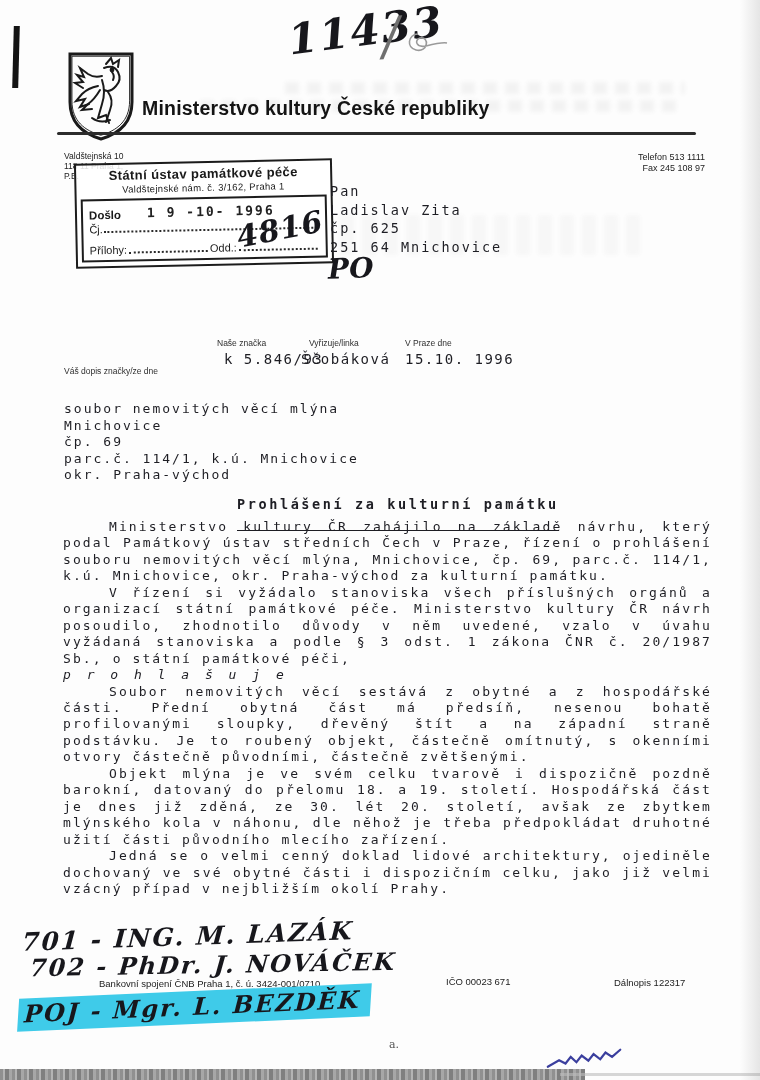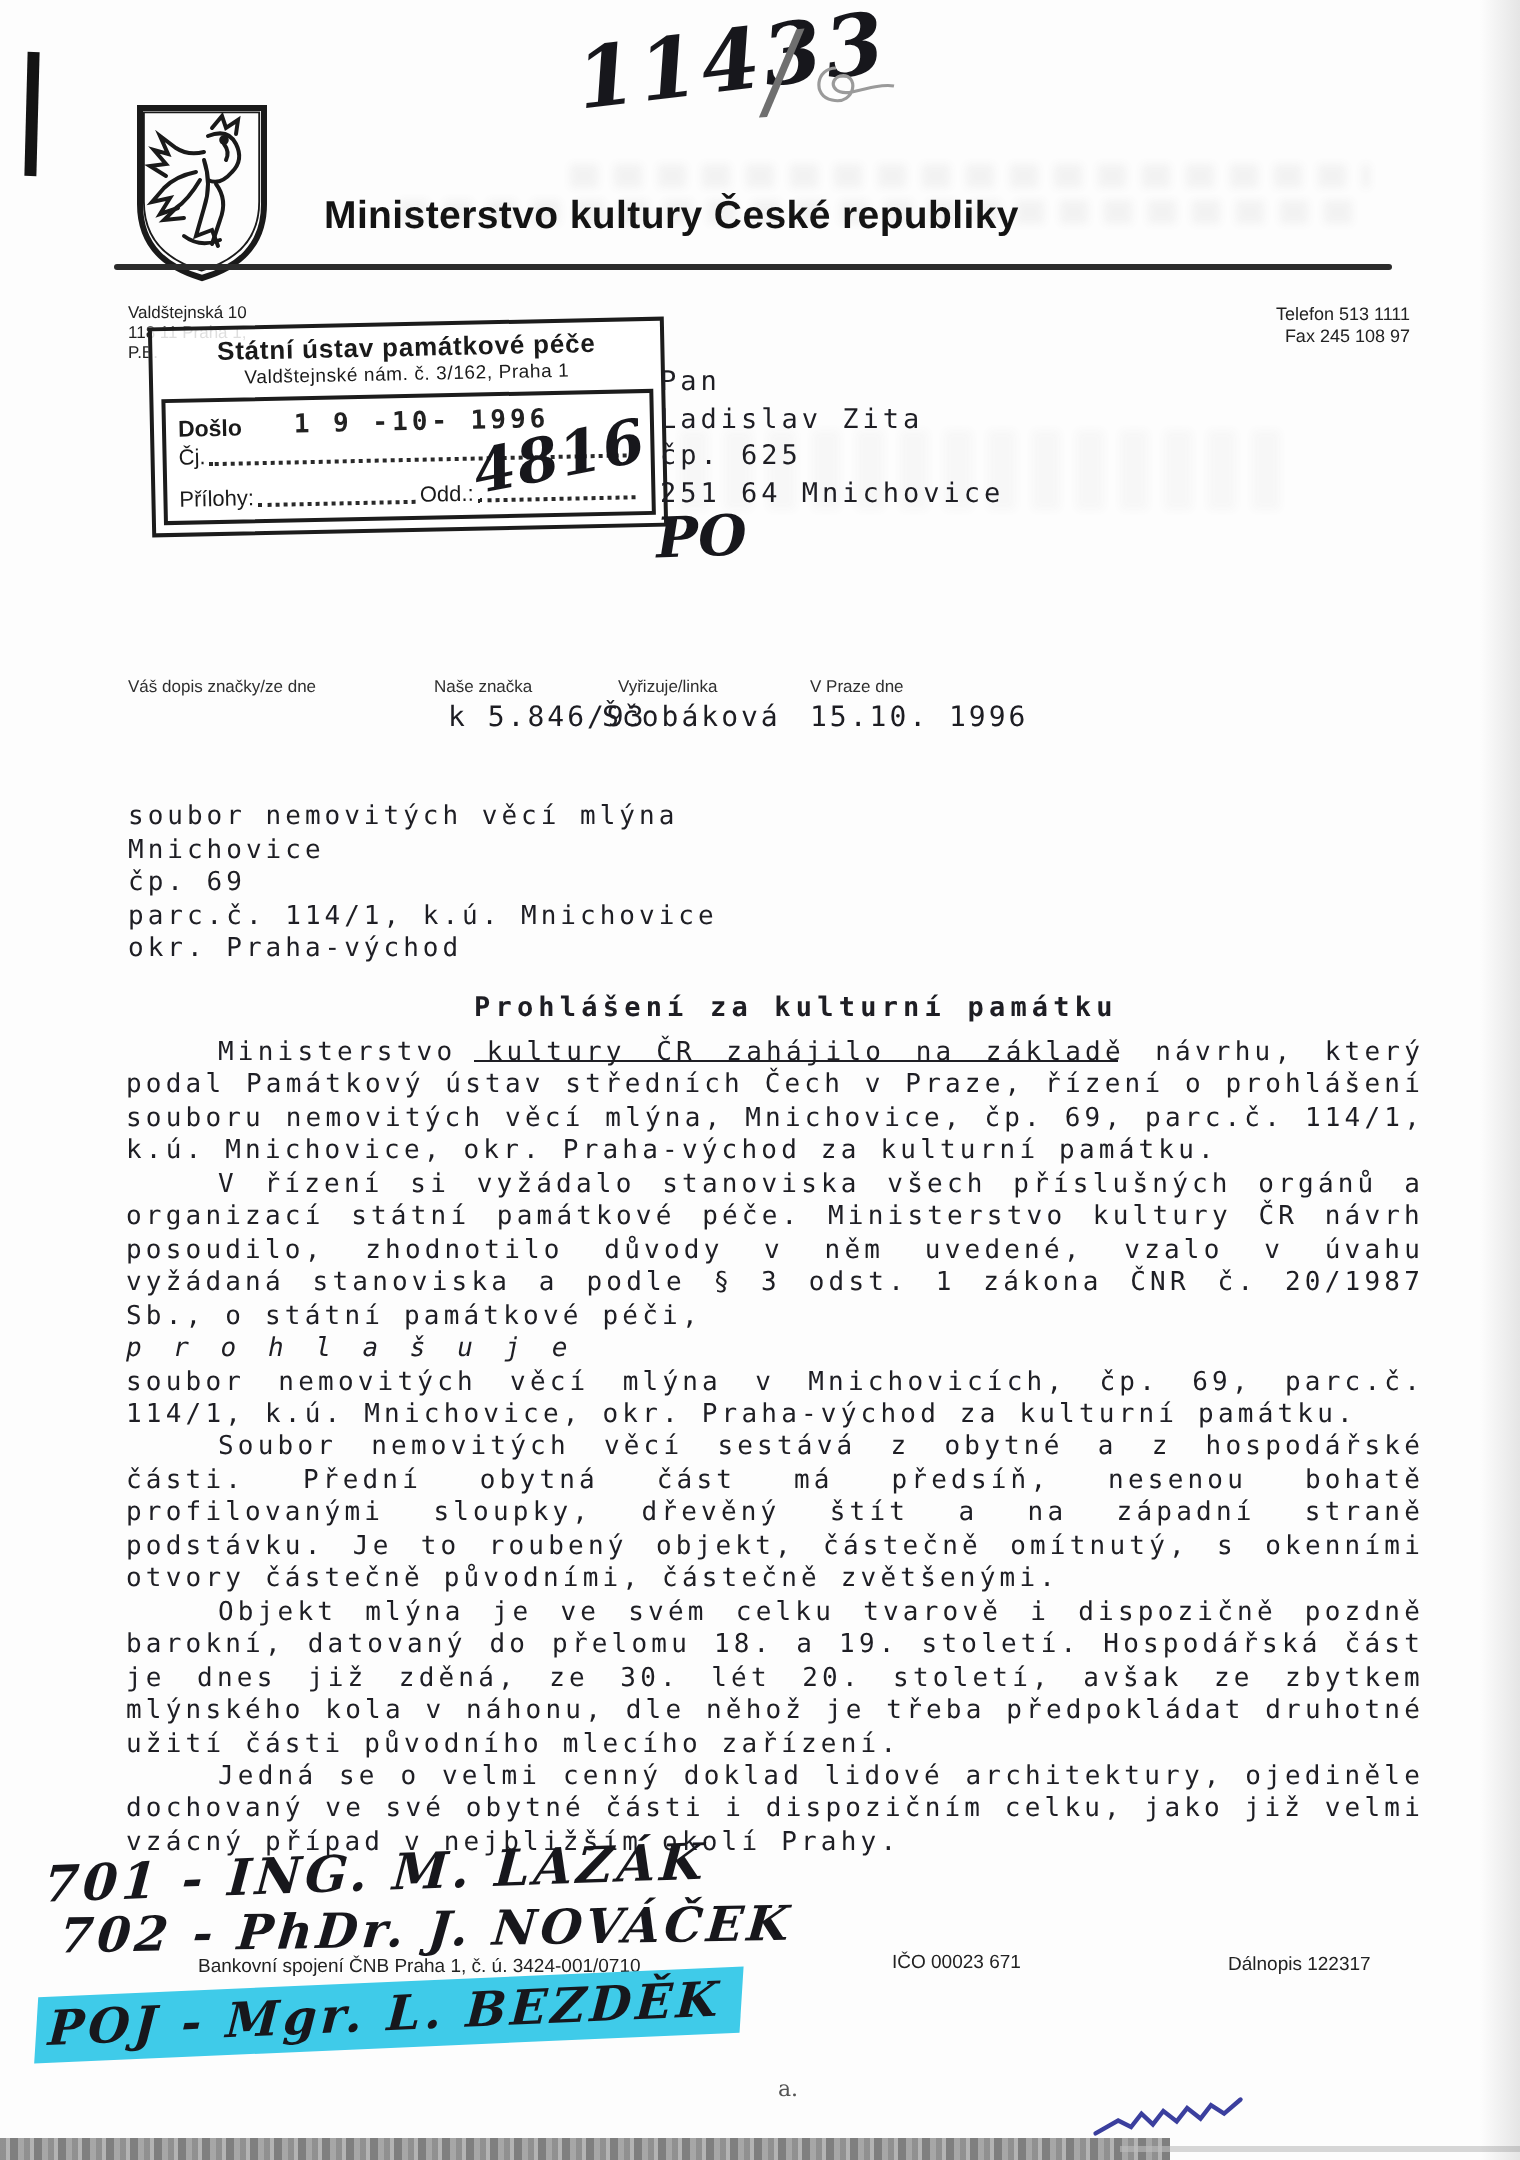--- a/index.html
+++ b/index.html
@@ -16,21 +16,21 @@
   .bottom-strip2{position:absolute;left:560px;top:1073px;width:200px;height:3px;background:#bdbdbd;opacity:.6;}
   .ghost{position:absolute;background:repeating-linear-gradient(90deg,rgba(90,90,90,.35) 0 14px,rgba(90,90,90,0) 14px 22px);filter:blur(2.2px);opacity:.18;}
   
   .red-number{position:absolute;left:288px;top:6px;font-family:"DejaVu Serif",serif;font-style:italic;
     font-size:42px;font-weight:bold;color:#bf3a2d;transform:rotate(-7deg);letter-spacing:2px;}
   .slash-mark{position:absolute;left:382px;top:6px;font-family:"DejaVu Serif",serif;font-style:italic;
     font-size:52px;color:#6f6f6f;transform:rotate(-4deg);font-weight:normal;}
   .scribble{position:absolute;left:400px;top:28px;}
   
   .coat{position:absolute;left:62px;top:50px;}
-  .ministry-title{position:absolute;left:162px;top:97px;font-family:"Liberation Sans",sans-serif;
+  .ministry-title{position:absolute;left:142px;top:97px;font-family:"Liberation Sans",sans-serif;
     font-weight:bold;font-size:19.5px;color:#141414;letter-spacing:.2px;}
   .header-rule{position:absolute;left:57px;top:132px;width:639px;height:2.5px;background:#2c2c2c;border-radius:2px;}
   
   .sender{position:absolute;left:64px;top:151px;font-family:"Liberation Sans",sans-serif;font-size:8.5px;line-height:10px;color:#222;}
   .phone{position:absolute;left:585px;top:152px;width:120px;text-align:right;font-family:"Liberation Sans",sans-serif;font-size:9px;line-height:11px;color:#222;}
   
   .stamp{position:absolute;left:75px;top:161px;width:246px;border:2.5px solid #1c1c1c;transform:rotate(-1.2deg);
     background:rgba(255,255,255,.85);font-family:"Liberation Sans",sans-serif;color:#1a1a1a;padding:3px 4px 4px 4px;}
   .stamp-org{font-size:13px;font-weight:bold;text-align:center;letter-spacing:.4px;}
   .stamp-addr{font-size:9.5px;text-align:center;margin-top:1px;letter-spacing:.3px;}
@@ -146,21 +146,21 @@
   </div>
 
   <div class="recipient">
     <div>Pan</div>
     <div>Ladislav Zita</div>
     <div>čp. 625</div>
     <div>251 64  Mnichovice</div>
   </div>
   <div class="po-mark hand">PO</div>
 
-  <div class="ref-label" style="left:64px;">Váš dopis značky/ze dne</div>
+  <div class="ref-label" style="left:64px;margin-top:28px;">Váš dopis značky/ze dne</div>
   <div class="ref-label" style="left:217px;">Naše značka</div>
   <div class="ref-label" style="left:309px;">Vyřizuje/linka</div>
   <div class="ref-label" style="left:405px;">V Praze dne</div>
   <div class="ref-value" style="left:188px;margin-left:36px;">k 5.846/93</div>
   <div class="ref-value" style="left:301px;">Ščobáková</div>
   <div class="ref-value" style="left:405px;">15.10. 1996</div>
 
   <div class="subject">
     <div>soubor nemovitých věcí mlýna</div>
     <div>Mnichovice</div>
@@ -168,21 +168,20 @@
     <div>parc.č. 114/1, k.ú. Mnichovice</div>
     <div>okr. Praha-východ</div>
   </div>
 
   <div class="doc-title">Prohlášení za kulturní památku</div>
 
   <div class="body-text">
     <p>Ministerstvo kultury ČR zahájilo na základě návrhu, který podal Památkový ústav středních Čech v Praze, řízení o prohlášení souboru nemovitých věcí mlýna, Mnichovice, čp. 69, parc.č. 114/1, k.ú. Mnichovice, okr. Praha-východ za kulturní památku.</p>
     <p>V řízení si vyžádalo stanoviska všech příslušných orgánů a organizací státní památkové péče. Ministerstvo kultury ČR návrh posoudilo, zhodnotilo důvody v něm uvedené, vzalo v úvahu vyžádaná stanoviska a podle § 3 odst. 1 zákona ČNR č. 20/1987 Sb., o státní památkové péči,</p>
     <p class="declare">p r o h l a š u j e</p>
-    <p class="no-indent">soubor nemovitých věcí mlýna v Mnichovicích, čp. 69, parc.č. 114/1, k.ú. Mnichovice, okr. Praha-východ za kulturní památku.</p>
     <p>Soubor nemovitých věcí sestává z obytné a z hospodářské části. Přední obytná část má předsíň, nesenou bohatě profilovanými sloupky, dřevěný štít a na západní straně podstávku. Je to roubený objekt, částečně omítnutý, s okenními otvory částečně původními, částečně zvětšenými.</p>
     <p>Objekt mlýna je ve svém celku tvarově i dispozičně pozdně barokní, datovaný do přelomu 18. a 19. století. Hospodářská část je dnes již zděná, ze 30. lét 20. století, avšak ze zbytkem mlýnského kola v náhonu, dle něhož je třeba předpokládat druhotné užití části původního mlecího zařízení.</p>
     <p>Jedná se o velmi cenný doklad lidové architektury, ojediněle dochovaný ve své obytné části i dispozičním celku, jako již velmi vzácný případ v nejbližším okolí Prahy.</p>
   </div>
 
   <div class="note1 hand">701 - ING. M. LAZÁK</div>
   <div class="note2 hand">702 - PhDr. J. NOVÁČEK</div>
 
   <div class="footer-item bank">Bankovní spojení ČNB Praha 1, č. ú. 3424-001/0710</div>
   <div class="footer-item ico">IČO 00023 671</div>

